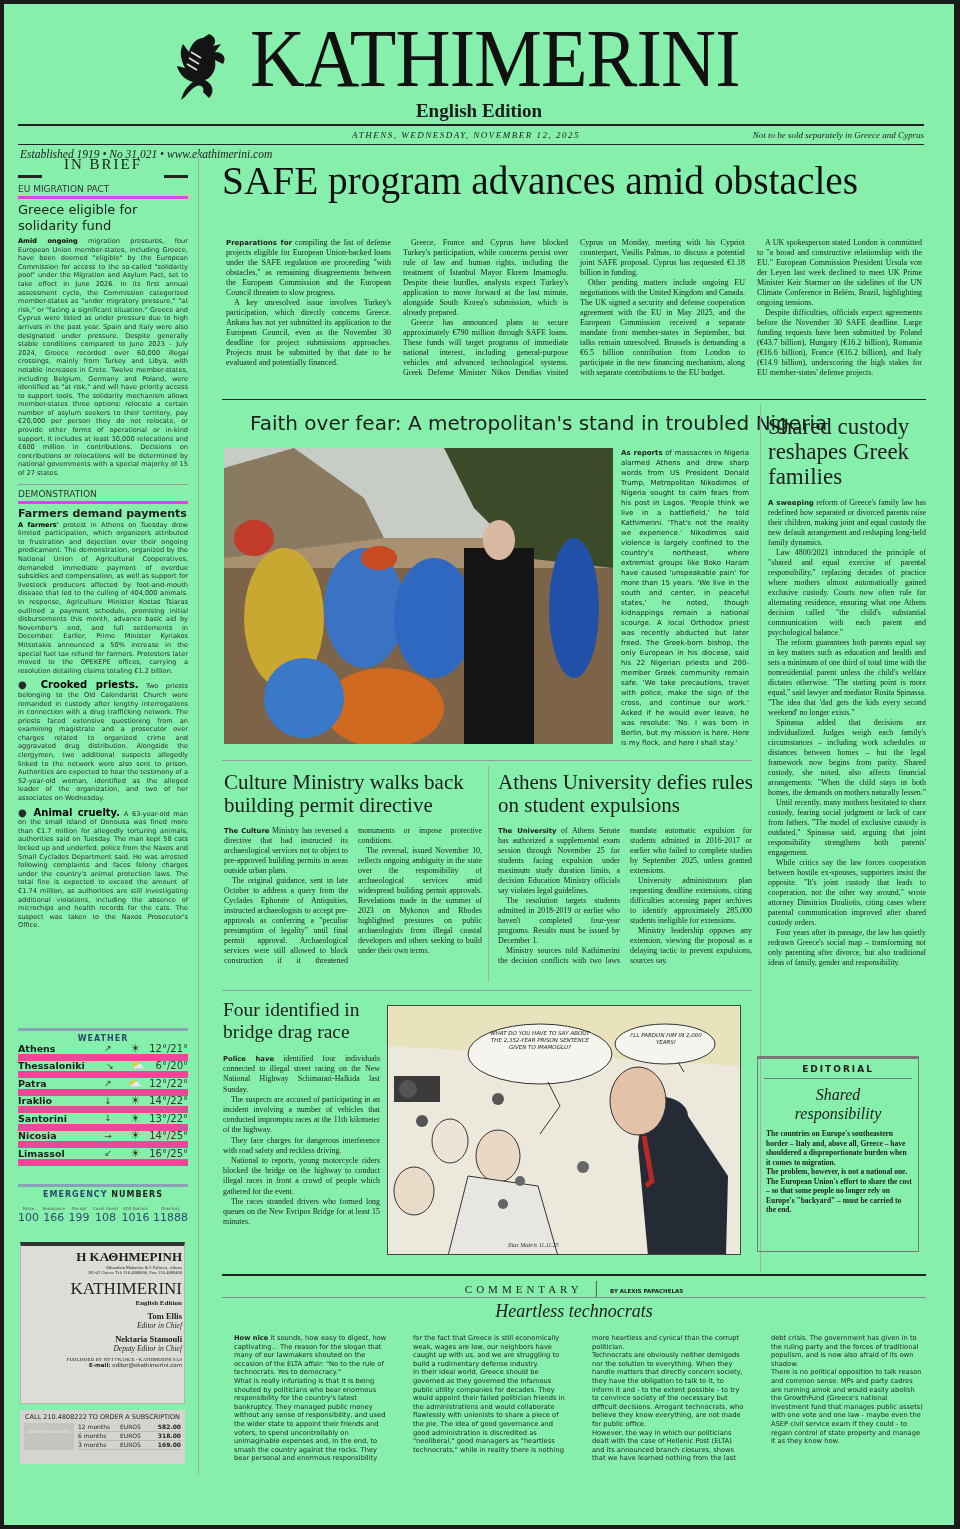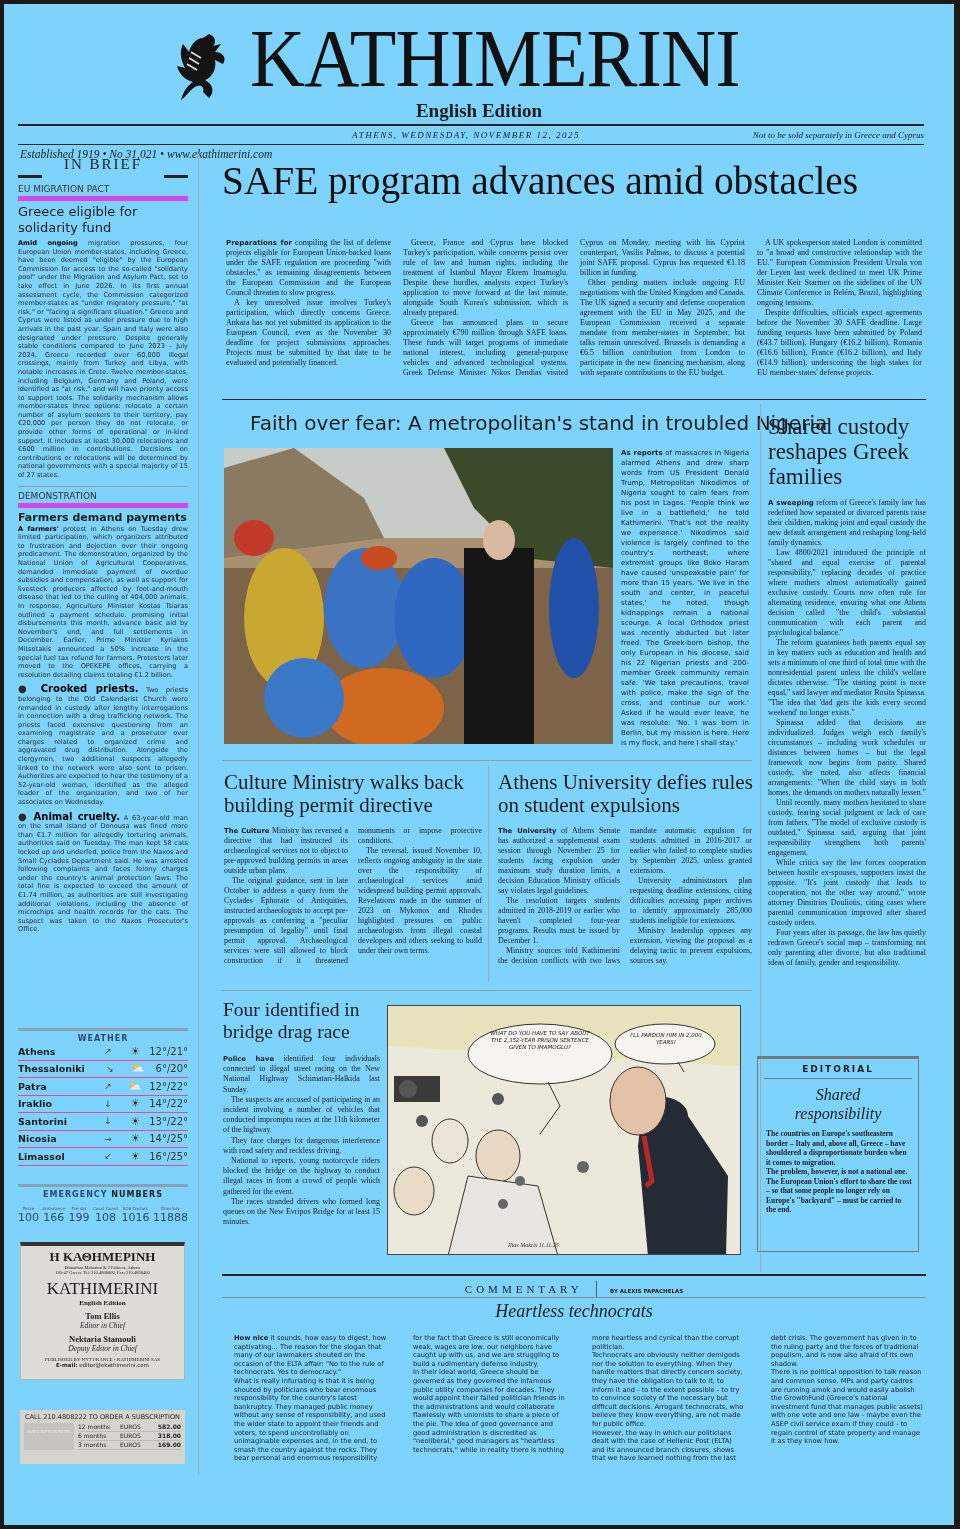--- a/index.html
+++ b/index.html
@@ -1,38 +1,38 @@
 <!DOCTYPE html>
 <html><head>
 <meta charset="utf-8">
 <style>
   * { box-sizing: border-box; margin: 0; padding: 0; }
   body { width: 960px; height: 1529px; background: #1a1a1a; font-family: "Liberation Serif", serif; overflow: hidden; }
-  .page { position: absolute; left: 4px; top: 4px; width: 950px; height: 1521px; background: #7dd3fc; color: #1d1d1d; }
+  .page { position: absolute; left: 4px; top: 4px; width: 950px; height: 1521px; background: #86efac; color: #1d1d1d; }
   .abs { position: absolute; }
   p, .txt { text-align: justify; hyphens: auto; }
 
   
   .mast-logo { left: 165px; top: 26px; width: 70px; height: 72px; }
   .mast-title { left: 246px; top: 14px; font-family: "Liberation Serif", serif; font-size: 82px; letter-spacing: -1px; line-height: 1; color: #111; transform: scaleX(0.93); transform-origin: left; }
   .mast-sub { left: 0; width: 950px; top: 96px; text-align: center; font-size: 19px; font-weight: bold; }
   .rule { background: #222; height: 1px; }
   .dateline { top: 124px; font-size: 11px; font-style: italic; }
 
   
   .sidebar { left: 14px; top: 152px; width: 170px; }
   .inbrief { font-size: 15px; letter-spacing: 2px; text-align: center; }
-  .kicker { font-family: "DejaVu Sans", sans-serif; font-size: 9px; color: #333; border-bottom: 5px solid #d946ef; padding-bottom: 2px; }
+  .kicker { font-family: "DejaVu Sans", sans-serif; font-size: 9px; color: #333; border-bottom: 3px solid #d946ef; padding-bottom: 2px; }
   .sb-head { font-family: "DejaVu Sans", sans-serif; font-size: 13px; line-height: 16px; margin-top: 3px; }
   .sb-text { font-family: "DejaVu Sans", sans-serif; font-size: 6.6px; line-height: 8.6px; color: #2a2a2a; }
   .sb-text b { color: #000; }
   .sb-bullet { font-family: "DejaVu Sans", sans-serif; font-size: 10px; font-weight: bold; }
 
   .weather-title { text-align: center; font-family: "DejaVu Sans", sans-serif; font-size: 8px; letter-spacing: 1px; color: #2a4a70; font-weight: bold; }
-  .wrow { display: flex; align-items: center; height: 17.5px; border-bottom: 1px solid #ec4899; font-family: "DejaVu Sans", sans-serif; font-size: 9.5px; }
+  .wrow { display: flex; align-items: center; height: 17.5px; border-bottom: 7px solid #ec4899; font-family: "DejaVu Sans", sans-serif; font-size: 9.5px; }
   .wrow .city { width: 78px; font-weight: bold; }
   .wrow .ic1 { width: 28px; text-align: center; font-size: 9px; color: #444; }
   .wrow .ic2 { width: 28px; text-align: center; font-size: 11px; color: #3a3218; }
   .wrow .temp { flex: 1; text-align: right; font-size: 10px; color: #333; }
 
   .emerg-title { text-align: center; font-family: "DejaVu Sans", sans-serif; font-size: 8px; letter-spacing: 1px; color: #2a4a70; font-weight: bold; }
   .emerg { display: flex; justify-content: space-between; }
   .emerg div { text-align: center; }
   .emerg .lbl { font-size: 4px; color: #555; font-family: "DejaVu Sans", sans-serif; }
   .emerg .num { font-size: 11px; color: #2a4a70; font-family: "DejaVu Sans", sans-serif; }
@@ -168,21 +168,21 @@
           <div class="lbl">SOS Doctors</div>
           <div class="num">1016</div>
         </div>
         <div>
           <div class="lbl">Directory</div>
           <div class="num">11888</div>
         </div>
       </div>
   </div>
 
-  <div class="abs imprint" style="left:16px; top:1238px; width:165px; height:138px;">
+  <div class="abs imprint" style="left:16px; top:1238px; width:165px; height:162px;text-align:right;">
     <div style="font-size:13px; font-weight:bold;">Η ΚΑΘΗΜΕΡΙΝΗ</div>
     <div style="font-size:4.5px;">Ethnarhou Makariou &amp; 2 Falireos, Athens</div>
     <div style="font-size:4.5px;">185-47 Greece Tel: 210.4808000, Fax: 210.4808460</div>
     <div style="font-size:17px; margin-top:4px;">KATHIMERINI</div>
     <div style="font-size:7px; font-weight:bold;">English Edition</div>
     <div style="font-size:8.5px; font-weight:bold; margin-top:4px;">Tom Ellis</div>
     <div style="font-size:7.5px; font-style:italic;">Editor in Chief</div>
     <div style="font-size:8.5px; font-weight:bold; margin-top:4px;">Nektaria Stamouli</div>
     <div style="font-size:7.5px; font-style:italic;">Deputy Editor in Chief</div>
     <div style="font-size:5px; margin-top:4px;">PUBLISHED BY NYT FRANCE - KATHIMERINI SAS</div>

